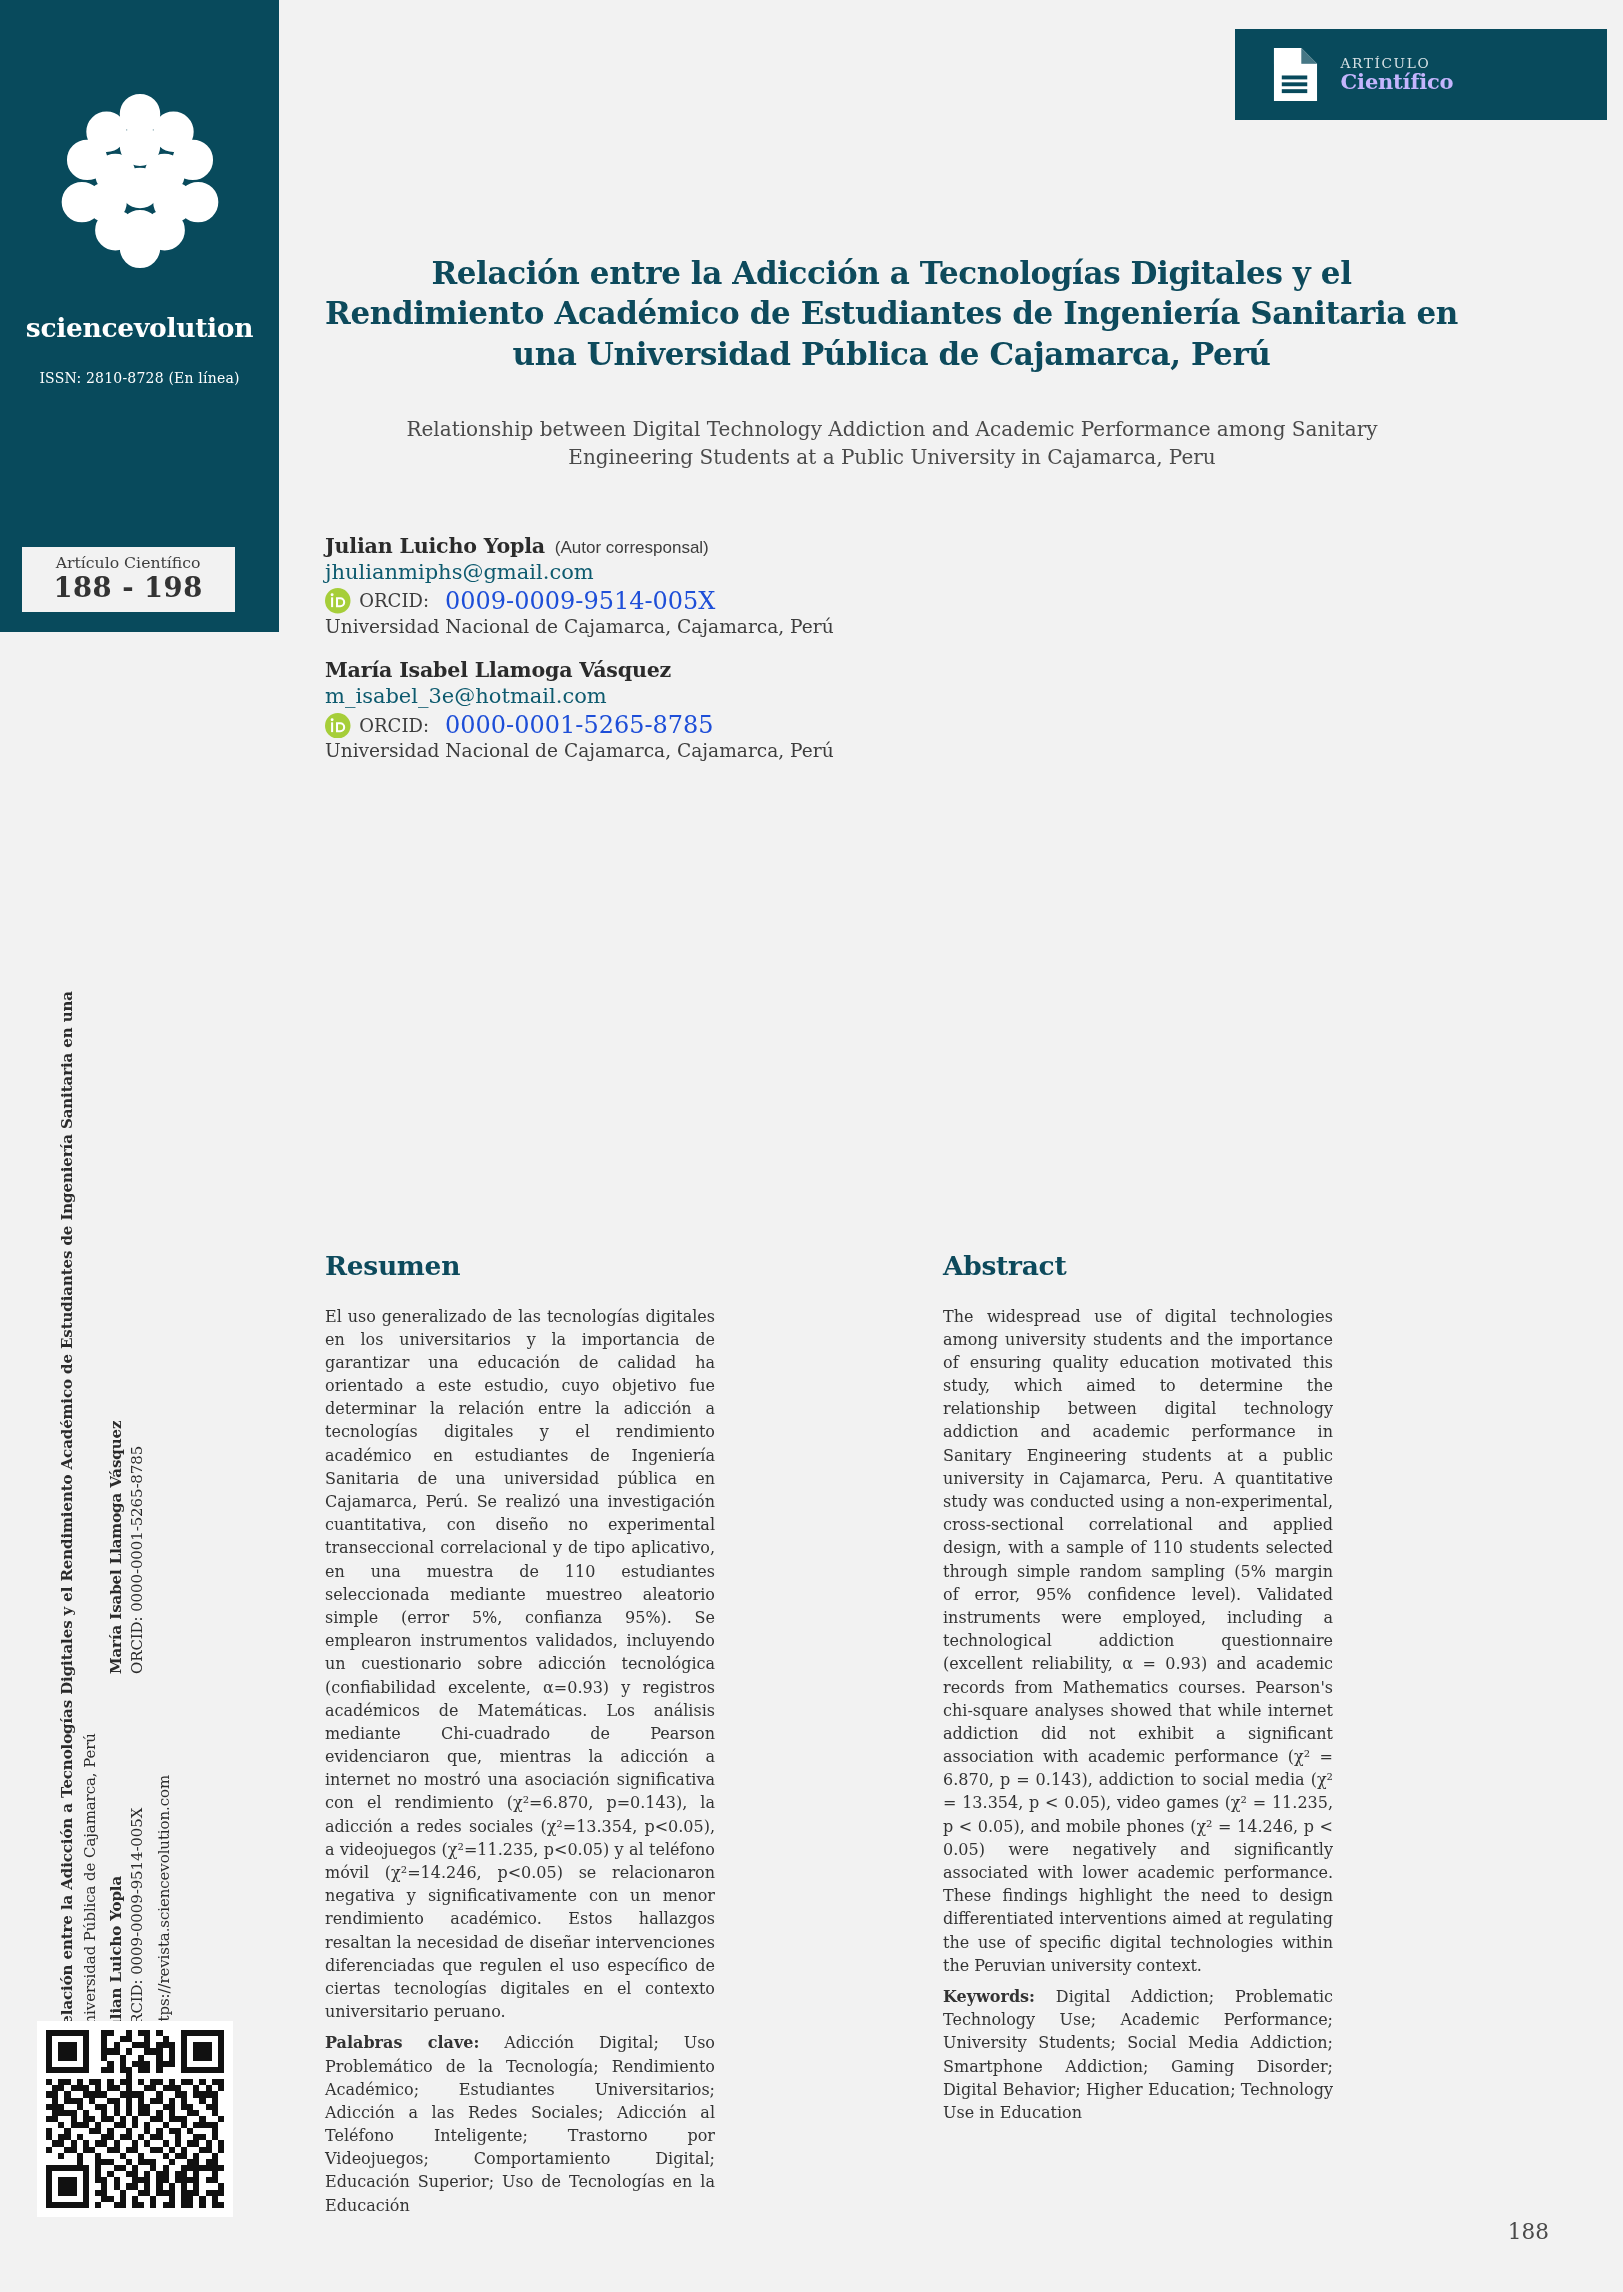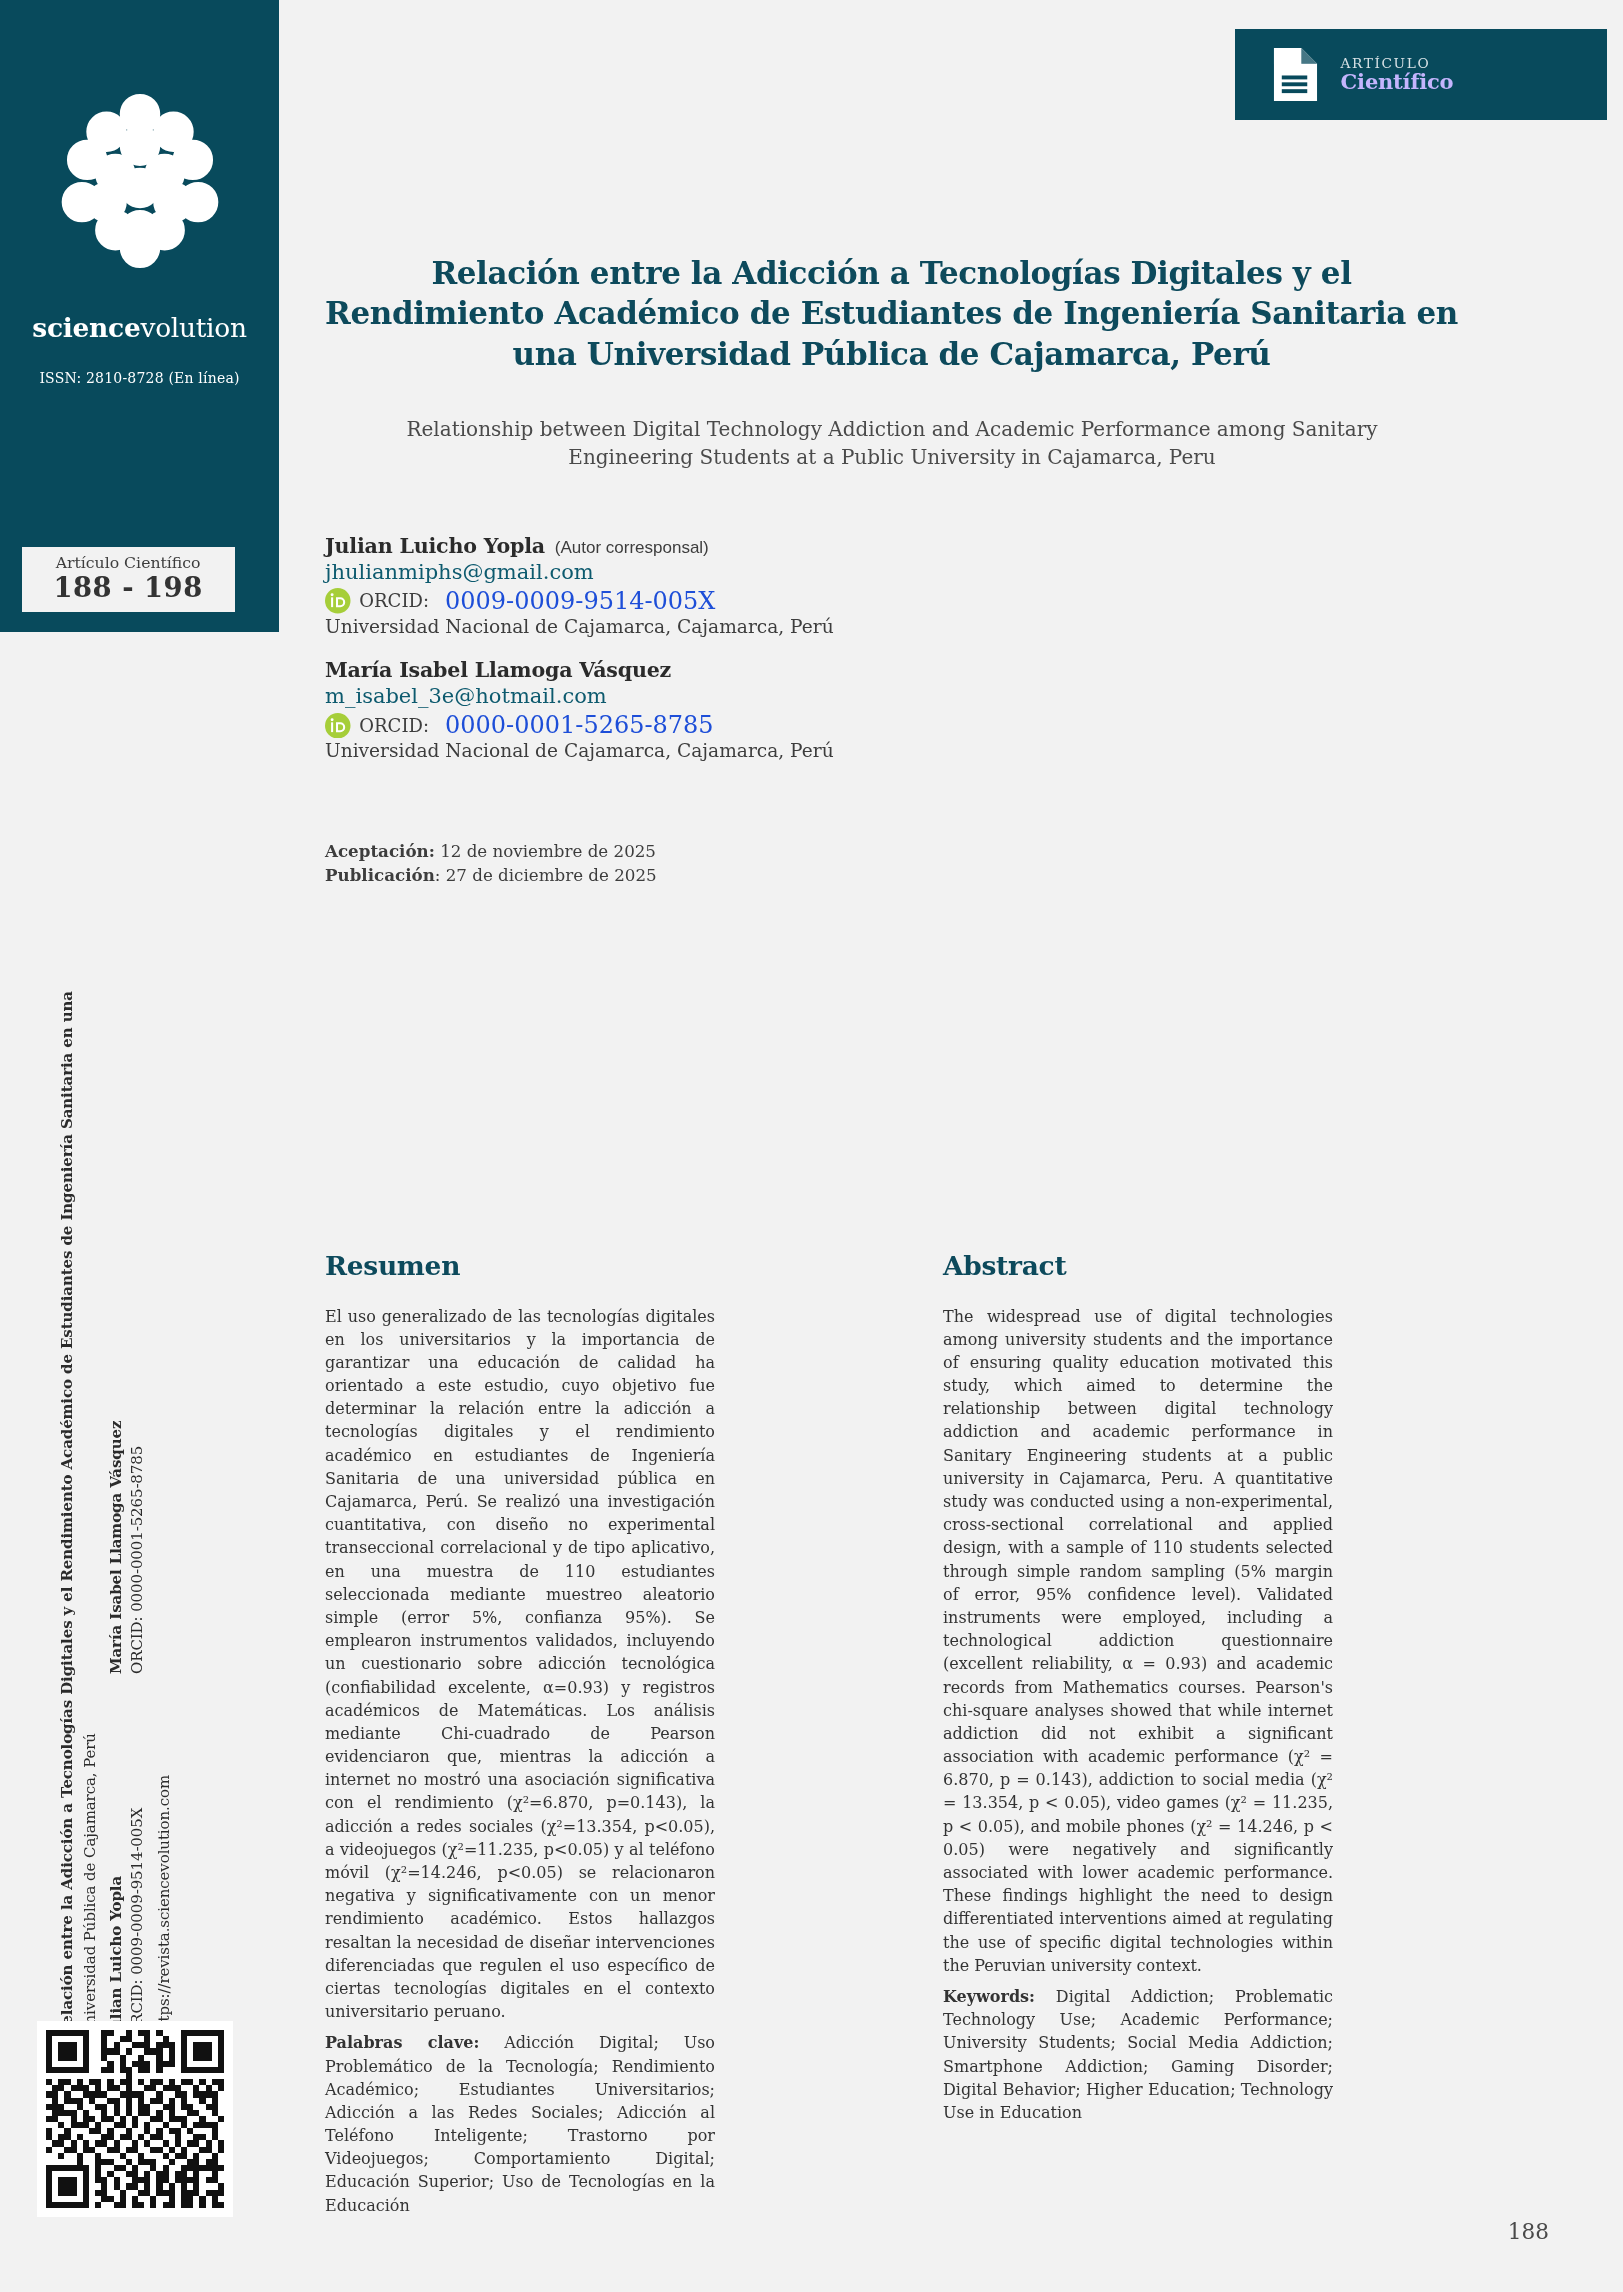--- a/index.html
+++ b/index.html
@@ -36,21 +36,21 @@
     position: absolute;
     left: 0; top: 312px;
     width: 279px;
     text-align: center;
     font-family: "DejaVu Serif", serif;
     font-size: 26.5px;
     color: #ffffff;
     letter-spacing: -0.3px;
   }
   .brand b { font-weight: 700; }
-  .brand span { font-weight: 400; }
+  .brand span { font-weight: 700; }
   .issn {
     position: absolute;
     left: 0; top: 370px;
     width: 279px;
     text-align: center;
     font-family: "DejaVu Serif", serif;
     font-size: 14px;
     color: #ffffff;
     letter-spacing: 0.2px;
   }
@@ -635,24 +635,20 @@
           <circle cx="7.25" cy="6.9" r="1.5" fill="#ffffff"></circle>
           <path d="M11.2 9.5 h4.4 a5 5 0 0 1 0 10 h-4.4 z M13.3 11.4 v6.2 h2.1 a3.1 3.1 0 0 0 0-6.2 z" fill="#ffffff"></path>
         </svg>
         <span class="orcid-label">ORCID:</span>
         <span class="orcid-id">0000-0001-5265-8785</span>
       </div>
       <div class="auth-aff">Universidad Nacional de Cajamarca, Cajamarca, Perú</div>
     </div>
   </div>
 
-  <div class="dates">
-    <div><b>Aceptación:</b><span> 12 de noviembre de 2025</span></div>
-    <div><b>Publicación</b><span>: 27 de diciembre de 2025</span></div>
-  </div>
 
   <div class="col-left">
     <div class="sec-head">Resumen</div>
     <div class="sec-body">El uso generalizado de las tecnologías digitales en los universitarios y la importancia de garantizar una educación de calidad ha orientado a este estudio, cuyo objetivo fue determinar la relación entre la adicción a tecnologías digitales y el rendimiento académico en estudiantes de Ingeniería Sanitaria de una universidad pública en Cajamarca, Perú. Se realizó una investigación cuantitativa, con diseño no experimental transeccional correlacional y de tipo aplicativo, en una muestra de 110 estudiantes seleccionada mediante muestreo aleatorio simple (error 5%, confianza 95%). Se emplearon instrumentos validados, incluyendo un cuestionario sobre adicción tecnológica (confiabilidad excelente, α=0.93) y registros académicos de Matemáticas. Los análisis mediante Chi-cuadrado de Pearson evidenciaron que, mientras la adicción a internet no mostró una asociación significativa con el rendimiento (χ²=6.870, p=0.143), la adicción a redes sociales (χ²=13.354, p&lt;0.05), a videojuegos (χ²=11.235, p&lt;0.05) y al teléfono móvil (χ²=14.246, p&lt;0.05) se relacionaron negativa y significativamente con un menor rendimiento académico. Estos hallazgos resaltan la necesidad de diseñar intervenciones diferenciadas que regulen el uso específico de ciertas tecnologías digitales en el contexto universitario peruano.</div>
     <div class="kw"><b>Palabras clave:</b><span> Adicción Digital; Uso Problemático de la Tecnología; Rendimiento Académico; Estudiantes Universitarios; Adicción a las Redes Sociales; Adicción al Teléfono Inteligente; Trastorno por Videojuegos; Comportamiento Digital; Educación Superior; Uso de Tecnologías en la Educación</span></div>
   </div>
 
   <div class="col-right">
     <div class="sec-head">Abstract</div>
     <div class="sec-body">The widespread use of digital technologies among university students and the importance of ensuring quality education motivated this study, which aimed to determine the relationship between digital technology addiction and academic performance in Sanitary Engineering students at a public university in Cajamarca, Peru. A quantitative study was conducted using a non-experimental, cross-sectional correlational and applied design, with a sample of 110 students selected through simple random sampling (5% margin of error, 95% confidence level). Validated instruments were employed, including a technological addiction questionnaire (excellent reliability, α = 0.93) and academic records from Mathematics courses. Pearson's chi-square analyses showed that while internet addiction did not exhibit a significant association with academic performance (χ² = 6.870, p = 0.143), addiction to social media (χ² = 13.354, p &lt; 0.05), video games (χ² = 11.235, p &lt; 0.05), and mobile phones (χ² = 14.246, p &lt; 0.05) were negatively and significantly associated with lower academic performance. These findings highlight the need to design differentiated interventions aimed at regulating the use of specific digital technologies within the Peruvian university context.</div>

